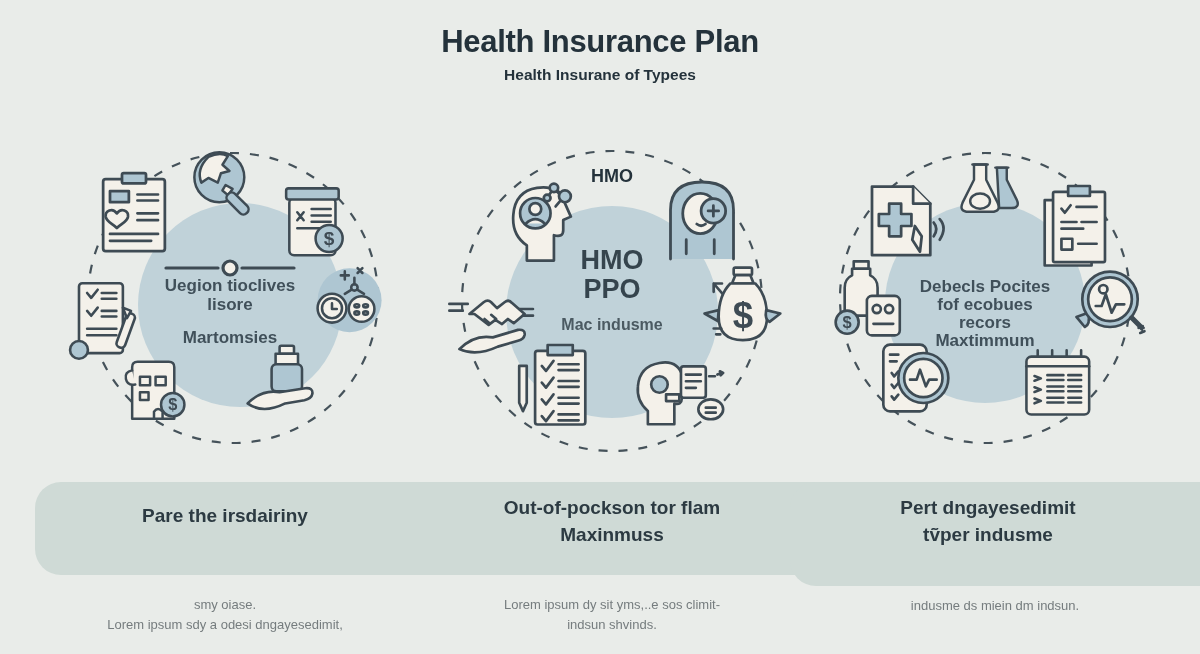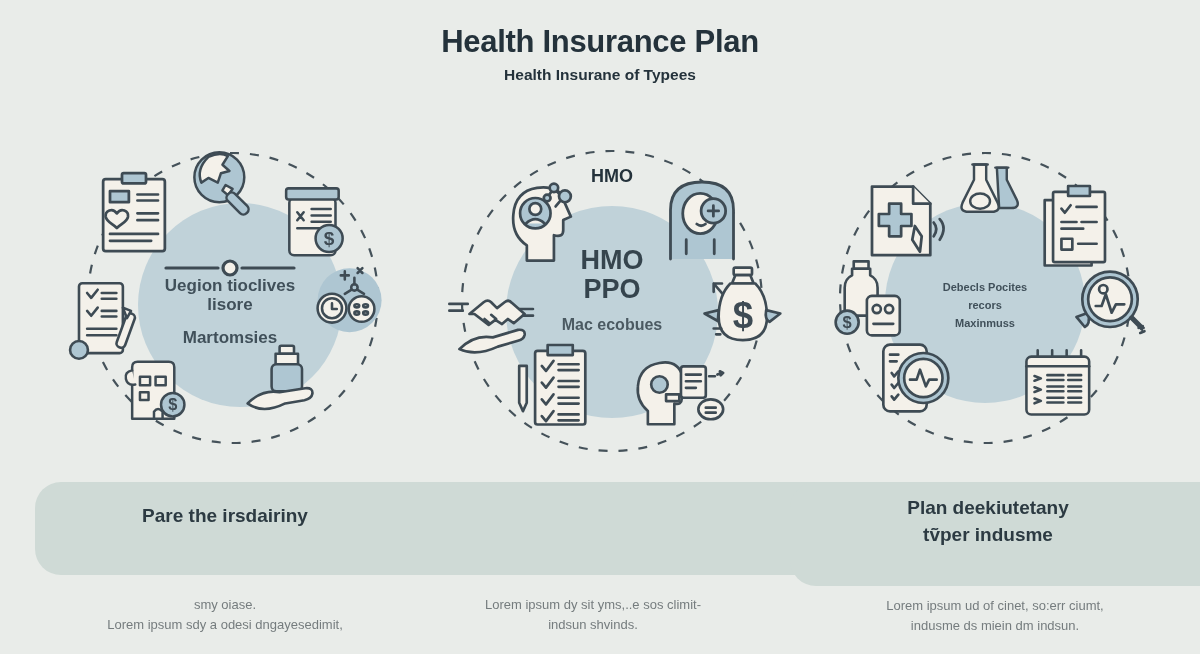--- a/index.html
+++ b/index.html
@@ -155,21 +155,21 @@
     <svg class="ring" width="314" height="310">
         <circle cx="157" cy="153" r="150"></circle>
       </svg>
     <div class="disc" style="left:51px;top:58px;width:212px;height:212px;"></div>
 
     <div class="toplabel" style="left:157px;top:18px;">HMO</div>
 
     <div class="ctext" style="left:57px;top:98px;width:200px;">
       <span class="ln c-big">HMO</span>
       <span class="ln c-big">PPO</span>
-      <span class="c-sub">Mac ecobues</span>
+      <span class="c-sub">Mac indusme</span>
     </div>
 
     <div class="icon" style="left:43px;top:28px;width:78px;height:88px;">
       <svg viewBox="0 0 92 104">
         <path class="fp" d="M34 100 V82 Q16 70 18 46 Q20 18 46 14 Q70 10 78 30 L86 48 L77 52 V64 Q77 73 66 70 V100 Z"></path>
         <circle class="fb" cx="44" cy="44" r="18"></circle>
         <circle class="fp" cx="44" cy="39" r="7"></circle>
         <path class="fp" d="M33 56 q11-10 22 0"></path>
         <path d="M66 14 L78 24 M66 14 L58 26 M78 24 L68 36"></path>
         <circle class="fb" cx="66" cy="14" r="5"></circle>
@@ -237,24 +237,25 @@
       </svg>
     </div>
   </section>
 
   <section class="group" style="left:838px;top:148px;width:300px;height:305px;">
     <svg class="ring" width="300" height="305">
         <circle cx="147" cy="150" r="145"></circle>
       </svg>
     <div class="disc" style="left:47px;top:55px;width:200px;height:200px;"></div>
 
-    <div class="ctext c-small" style="left:32px;top:130px;width:230px;font-size:11px;line-height:18px;">
+    <div class="ctext c-small" style="left:32px;top:130px;width:230px;font-size:17px;line-height:18px;">
       <span class="ln">Debecls Pocites</span>
+      <span class="ln">fof ecobues</span>
       <span class="ln">recors</span>
-      <span class="ln">Maxinmuss</span>
+      <span class="ln">Maxtimmum</span>
     </div>
 
     <div class="icon" style="left:22px;top:28px;width:84px;height:88px;">
       <svg viewBox="0 0 98 102">
         <path class="fp" d="M14 12 H62 L82 32 V92 H14 Z"></path>
         <path class="fp" d="M62 12 V32 H82"></path>
         <path class="fb" d="M34 32 h14 v12 h12 v14 h-12 v12 h-14 v-12 h-12 v-14 h12 z"></path>
         <path class="fp" d="M64 58 l8 12 l-2 18 l-9-14 z"></path>
         <path d="M86 54 q6 7 0 16 M93 50 q9 10 0 24"></path>
       </svg>
@@ -328,31 +329,34 @@
       </svg>
     </div>
   </section>
 
   <div class="band band-main"></div>
   <div class="band band-ext"></div>
 
   <div class="bheading" style="left:60px;top:502px;width:330px;">
     <span class="ln">Pare the irsdairiny</span>
   </div>
+  <div class="bheading" style="left:447px;top:494px;width:330px;">
+    <span class="ln">Out-of-pockson tor flam</span>
+    <span class="ln">Maxinmuss</span>
+  </div>
   <div class="bheading" style="left:823px;top:494px;width:330px;">
-    <span class="ln">Plan deekiutetany</span>
+    <span class="ln">Pert dngayesedimit</span>
     <span class="ln">tṽper indusme</span>
   </div>
 
   <div class="fnote" style="left:55px;top:595px;width:340px;">
     <span class="ln">smy oiase.</span>
     <span class="ln">Lorem ipsum sdy a odesi dngayesedimit,</span>
   </div>
-  <div class="fnote" style="left:428px;top:595px;width:330px;">
+  <div class="fnote" style="left:447px;top:595px;width:330px;">
     <span class="ln">Lorem ipsum dy sit yms,..e sos climit-</span>
     <span class="ln">indsun shvinds.</span>
   </div>
   <div class="fnote" style="left:820px;top:596px;width:350px;">
-    <span class="ln">Lorem ipsum ud of cinet, so:err ciumt,</span>
     <span class="ln">indusme ds miein dm indsun.</span>
   </div>
 
 </div>
 
 </body></html>

